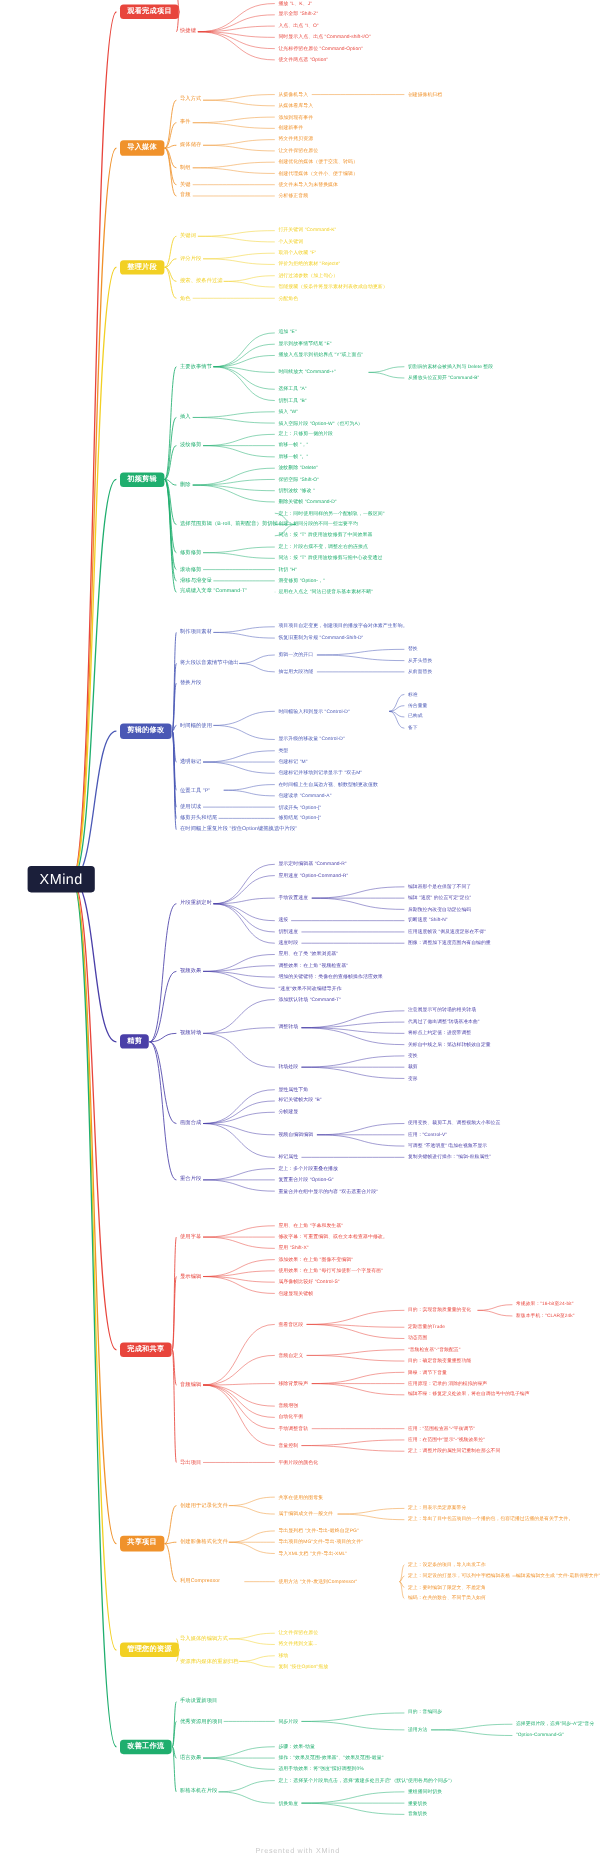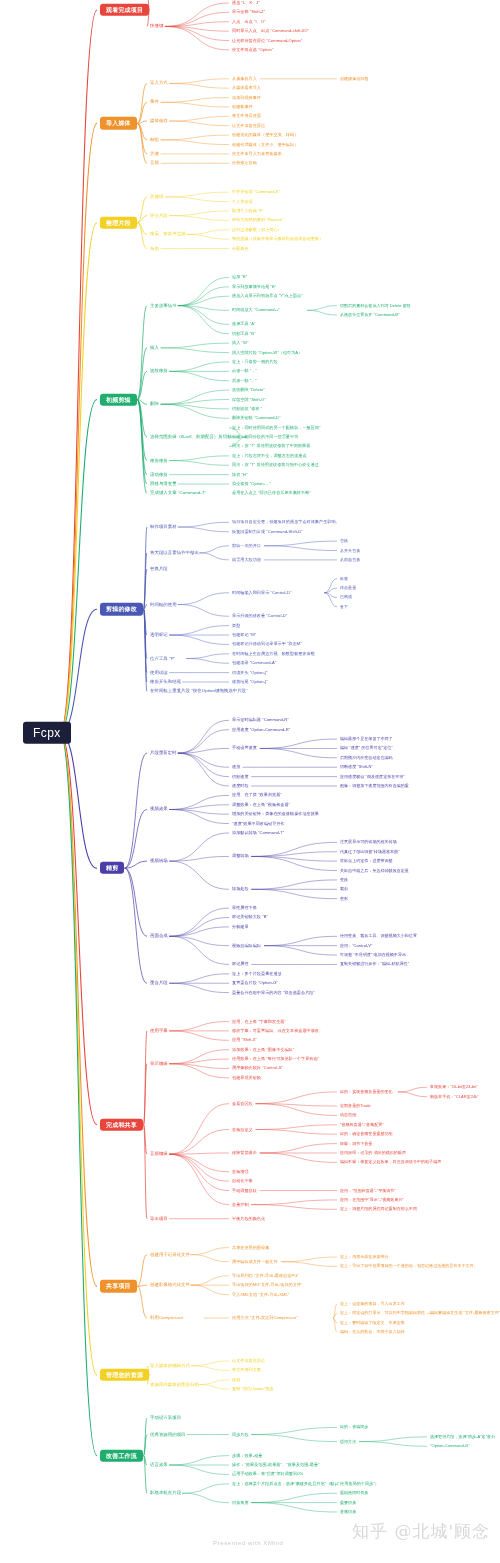--- a/index.html
+++ b/index.html
@@ -274,21 +274,21 @@
       <path d="M143.5,1455.6500811089813 C145.425,1455.6500811089813 145.075,1465.0417342574844 147,1465.0417342574844" stroke="#1fae6e" stroke-width="0.7" fill="none" opacity="1"></path>
       <path d="M182.1,1493.2166937029938 C207.895,1493.2166937029938 203.20499999999998,1483.8250405544907 229,1483.8250405544907" stroke="#1fae6e" stroke-width="0.5" fill="none" opacity="0.85"></path>
       <path d="M251.2,1502.608346851497 C298.39,1502.608346851497 289.81,1493.2166937029938 337,1493.2166937029938" stroke="#1fae6e" stroke-width="0.5" fill="none" opacity="0.85"></path>
       <path d="M251.2,1502.608346851497 C298.39,1502.608346851497 289.81,1502.608346851497 337,1502.608346851497" stroke="#1fae6e" stroke-width="0.5" fill="none" opacity="0.85"></path>
       <path d="M251.2,1502.608346851497 C298.39,1502.608346851497 289.81,1512 337,1512" stroke="#1fae6e" stroke-width="0.5" fill="none" opacity="0.85"></path>
       <path d="M182.1,1493.2166937029938 C207.895,1493.2166937029938 203.20499999999998,1502.608346851497 229,1502.608346851497" stroke="#1fae6e" stroke-width="0.5" fill="none" opacity="0.85"></path>
       <path d="M143.5,1455.6500811089813 C145.425,1455.6500811089813 145.075,1493.2166937029938 147,1493.2166937029938" stroke="#1fae6e" stroke-width="0.7" fill="none" opacity="1"></path>
       <path d="M60,732.8250405544907 C80.35,732.8250405544907 76.65,1455.6500811089813 97,1455.6500811089813" stroke="#1fae6e" stroke-width="1.1" fill="none" opacity="1"></path>
     </svg>
   <div id="nodes">
-      <div class="node root" style="left: 23px; top: 732.825px; background: rgb(27, 31, 58);">Fcpx</div>
+      <div class="node root" style="left: 23px; top: 732.825px; background: rgb(27, 31, 58);">XMind</div>
       <div class="node l1" style="left: 100px; top: 10px; background: rgb(232, 69, 60);">观看完成项目</div>
       <div class="node l2" style="left: 150px; top: 26.4354px; color: rgb(232, 69, 60);">快捷键</div>
       <div class="node l3" style="left: 232px; top: 2.95626px; color: rgb(232, 69, 60);">播放 "L、K、J"</div>
       <div class="node l3" style="left: 232px; top: 12.3479px; color: rgb(232, 69, 60);">显示全部 "Shift-Z"</div>
       <div class="node l3" style="left: 232px; top: 21.7396px; color: rgb(232, 69, 60);">入点、出点 "I、O"</div>
       <div class="node l3" style="left: 232px; top: 31.1312px; color: rgb(232, 69, 60);">同时显示入点、出点 "Command-shift-I/O"</div>
       <div class="node l3" style="left: 232px; top: 40.5229px; color: rgb(232, 69, 60);">让光标停留在原位 "Command-Option"</div>
       <div class="node l3" style="left: 232px; top: 49.9145px; color: rgb(232, 69, 60);">使文件两点选 "Option"</div>
       <div class="node l1" style="left: 100px; top: 123.409px; background: rgb(240, 146, 43);">导入媒体</div>
       <div class="node l2" style="left: 150px; top: 83.4941px; color: rgb(240, 146, 43);">导入方式</div>
@@ -499,14 +499,13 @@
       <div class="node l3" style="left: 232px; top: 1465.04px; color: rgb(31, 174, 110);">操作："效果及范围-效果器"、"效果及范围-最量"</div>
       <div class="node l3" style="left: 232px; top: 1474.43px; color: rgb(31, 174, 110);">适用手动效果：将"强度"摆好调整到0%</div>
       <div class="node l2" style="left: 150px; top: 1493.22px; color: rgb(31, 174, 110);">影格本机在片段</div>
       <div class="node l3" style="left: 232px; top: 1483.83px; color: rgb(31, 174, 110);">定上：选择某个片段后点击，选择"素建多处且开启"（默认"使用各局的个同步"）</div>
       <div class="node l3" style="left: 232px; top: 1502.61px; color: rgb(31, 174, 110);">切换角度</div>
       <div class="node l4" style="left: 340px; top: 1493.22px; color: rgb(31, 174, 110);">重组播同时切换</div>
       <div class="node l4" style="left: 340px; top: 1502.61px; color: rgb(31, 174, 110);">重要切换</div>
       <div class="node l4" style="left: 340px; top: 1512px; color: rgb(31, 174, 110);">音频切换</div>
     </div>
   <div class="footer">Presented with XMind</div>
-  <div class="watermark">知乎 @北城'顾念</div>
 </div>
 
 </body></html>

